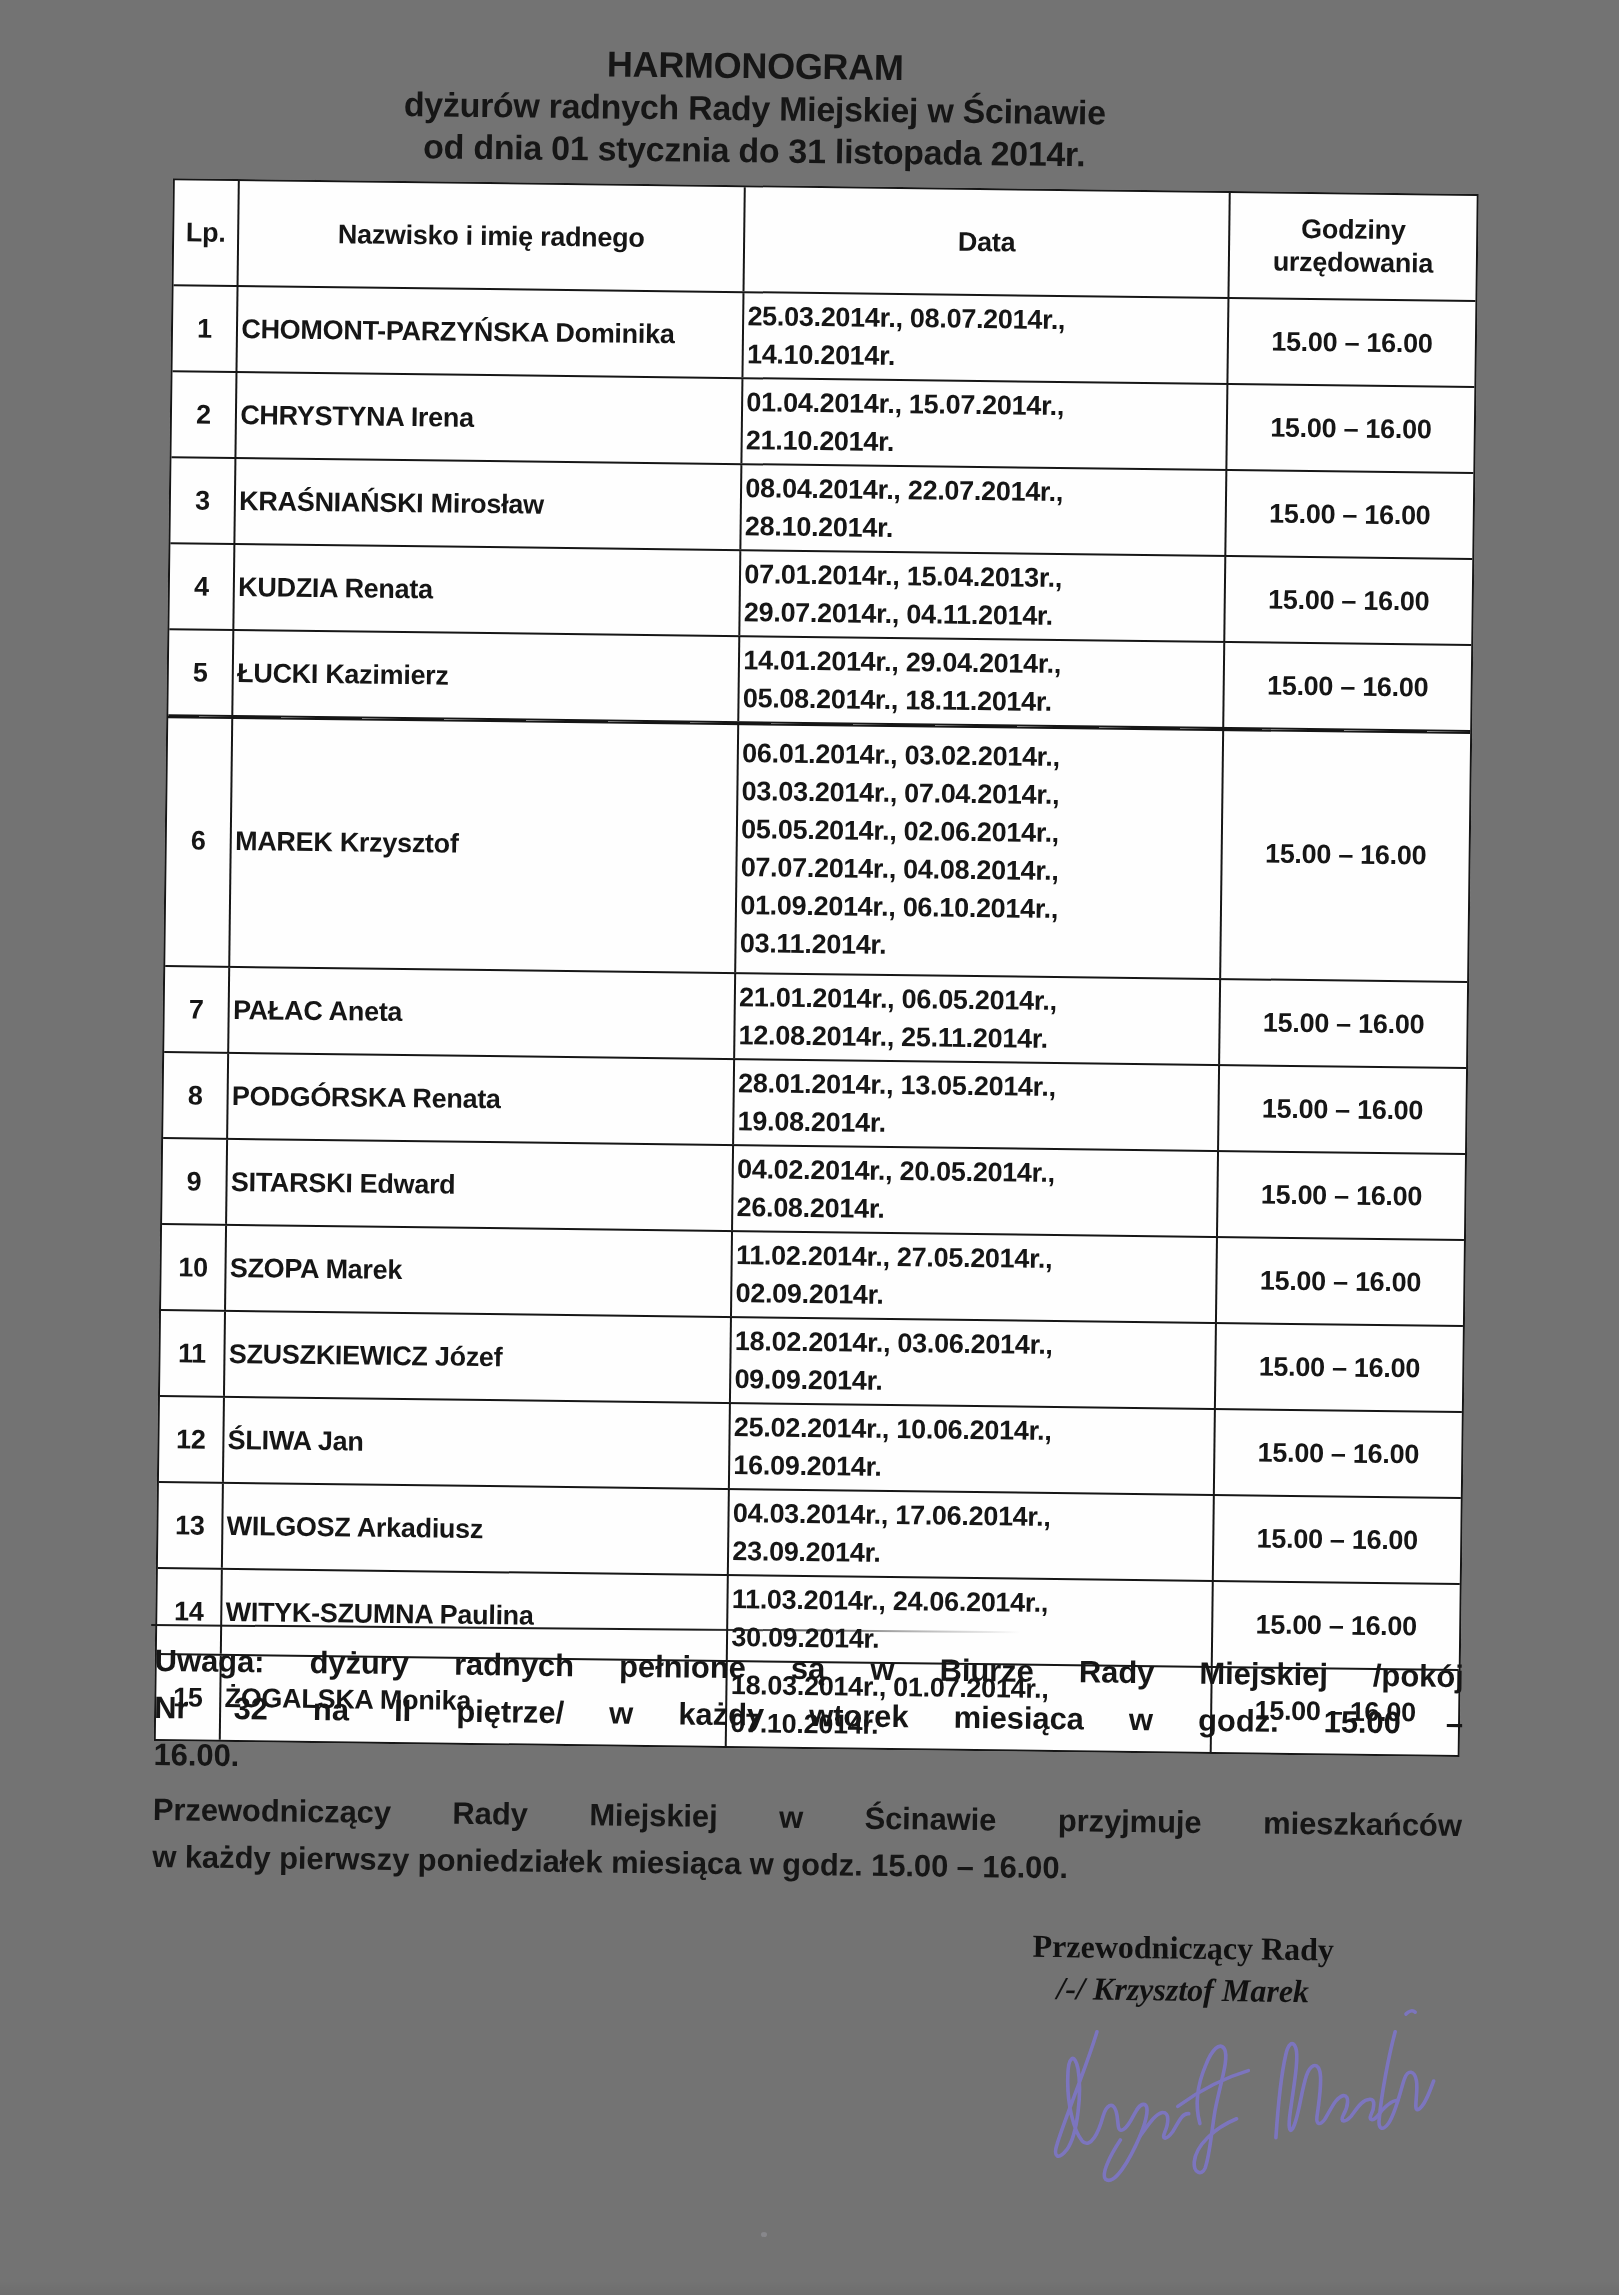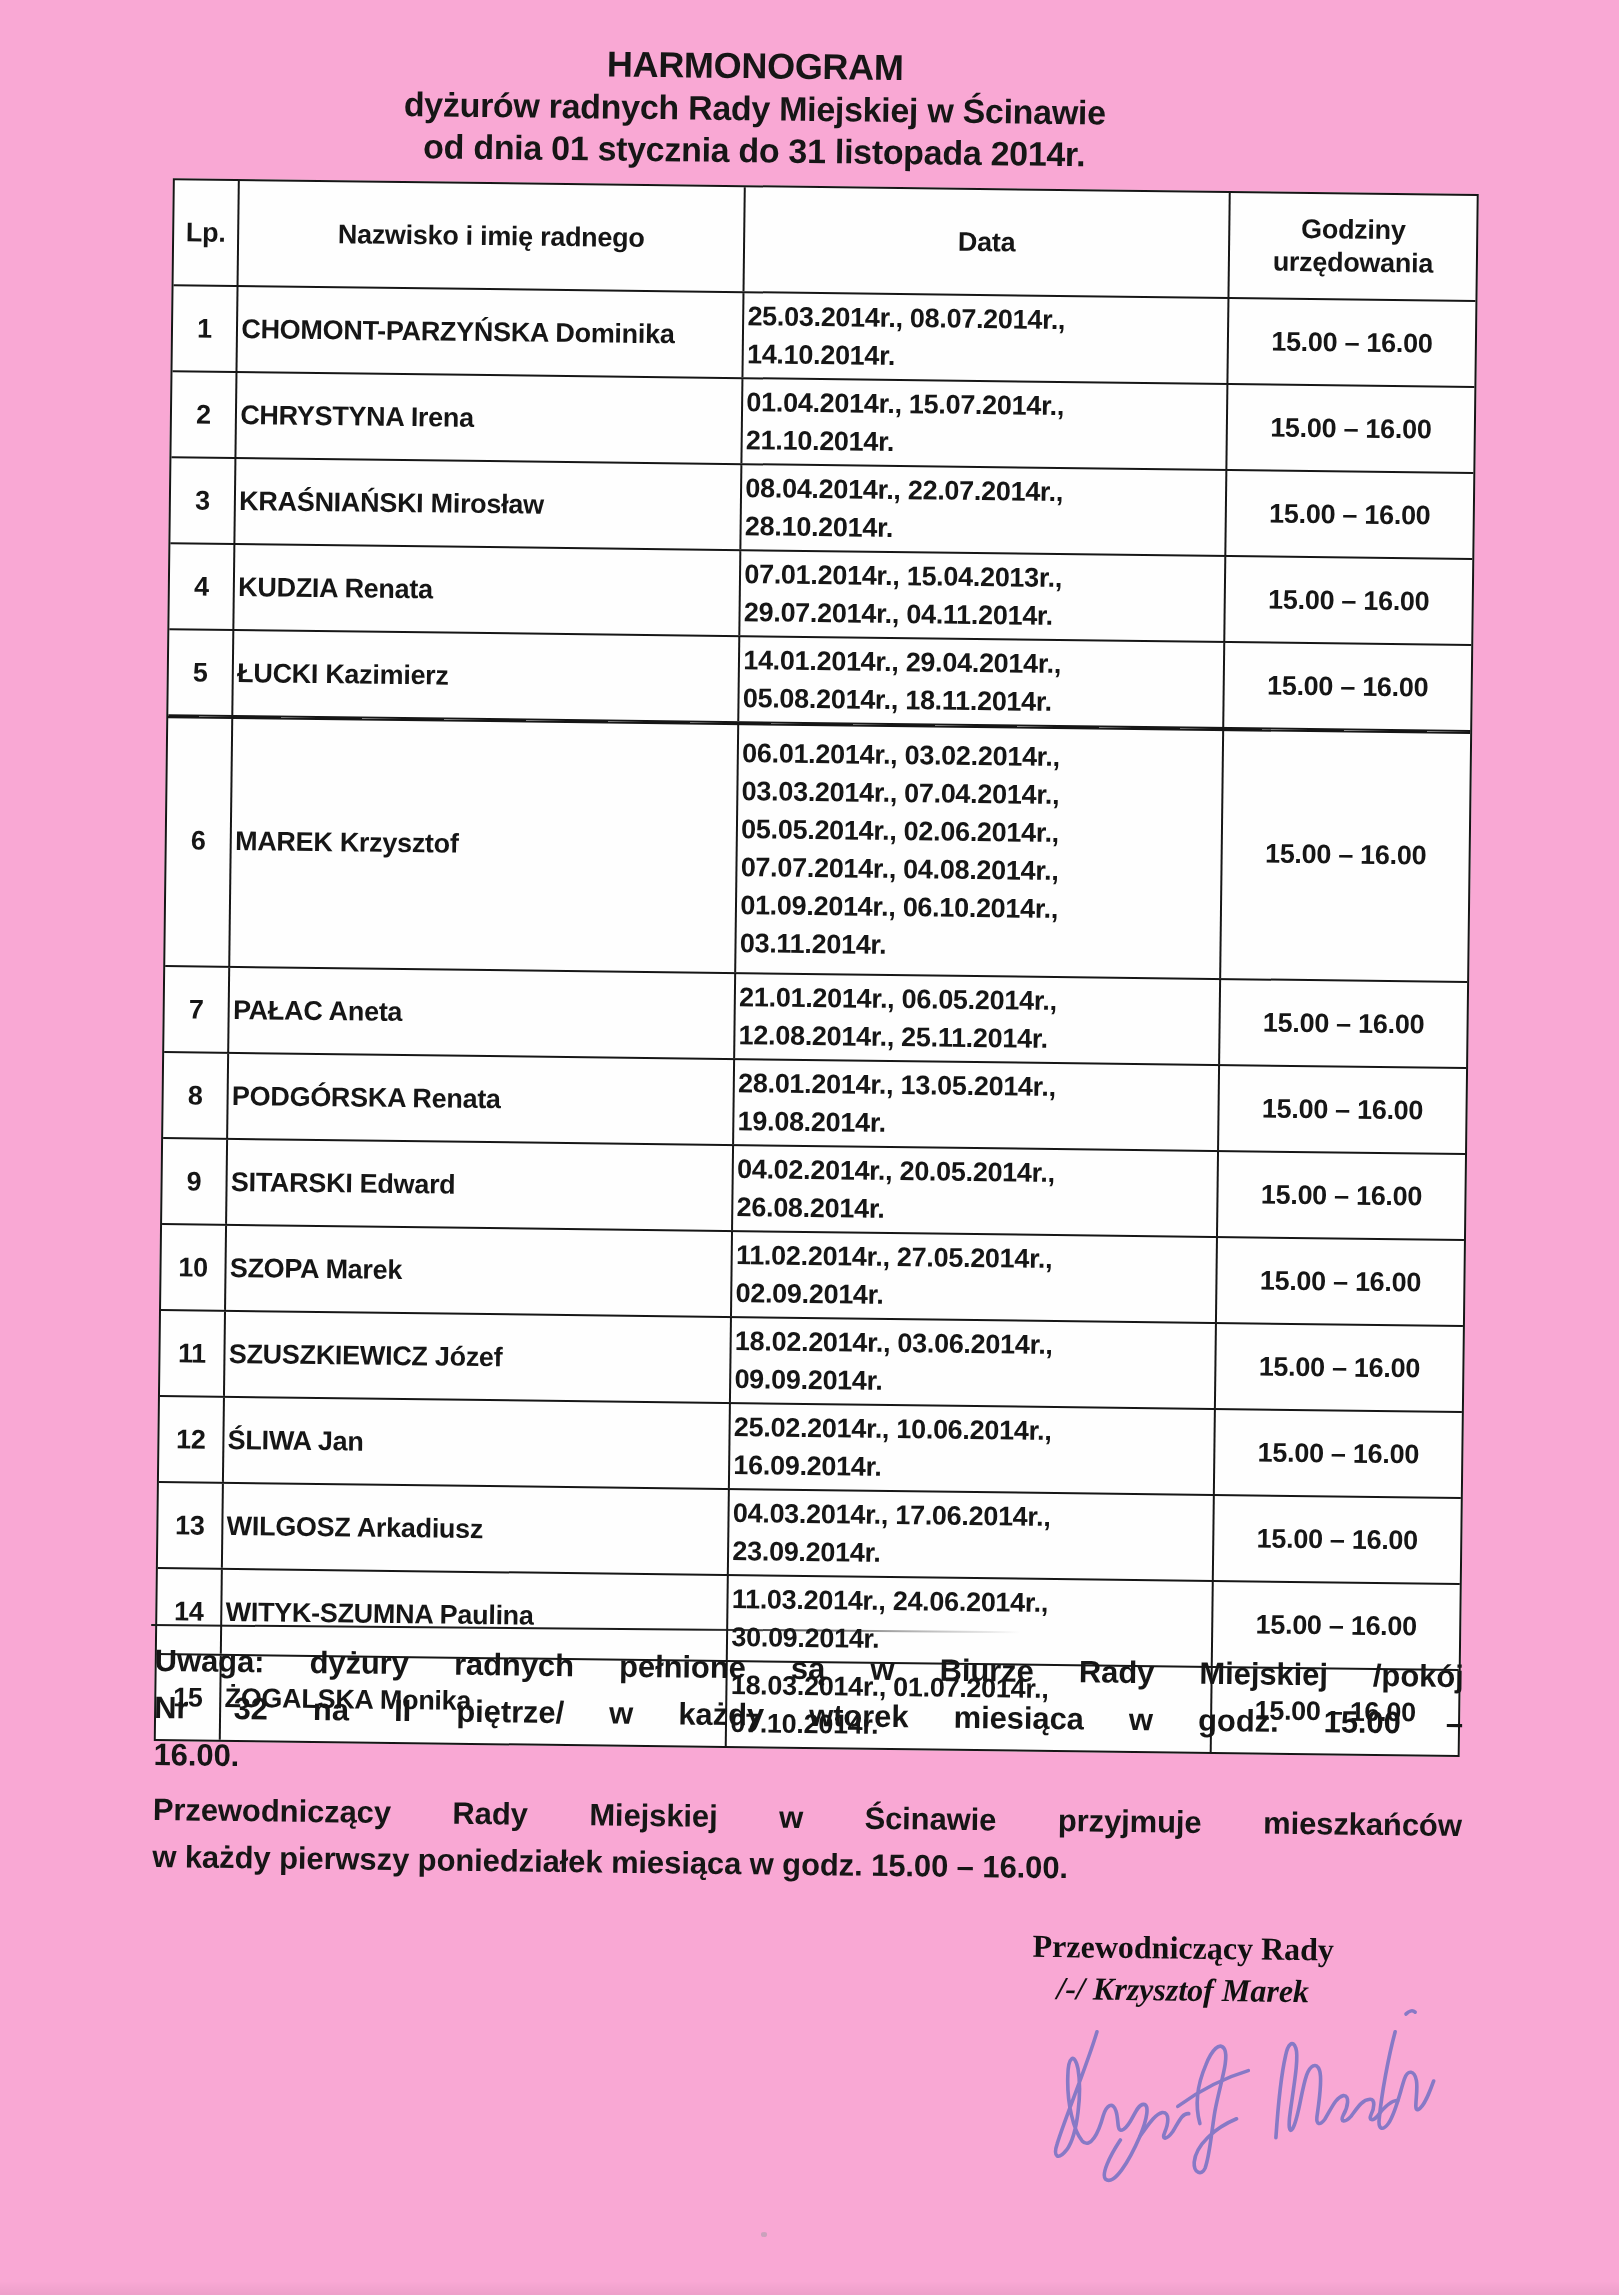--- a/index.html
+++ b/index.html
@@ -5,21 +5,21 @@
   html,body{margin:0;padding:0;}
   body{
     width:1620px;height:2295px;
     background:#ffffff;
     font-family:"Liberation Sans","DejaVu Sans",sans-serif;
     color:#161616;
     overflow:hidden;
     position:relative;
   }
   .page{
-    position:absolute;inset:0;background:#f9a8d4;overflow:hidden;
+    position:absolute;inset:0;background:#737373;overflow:hidden;
   }
   
   .scan{
     position:absolute;inset:0;
     transform:rotate(0.7deg);
     transform-origin:810px 988px;
   }
   .title-block{
     position:absolute;top:45px;left:66px;width:1356px;
     text-align:center;font-weight:700;letter-spacing:-0.3px;

